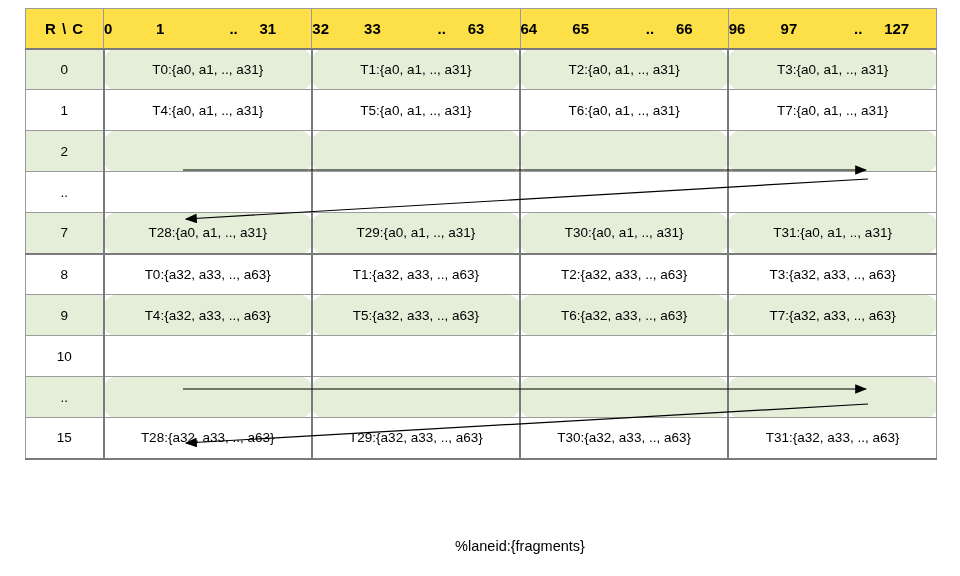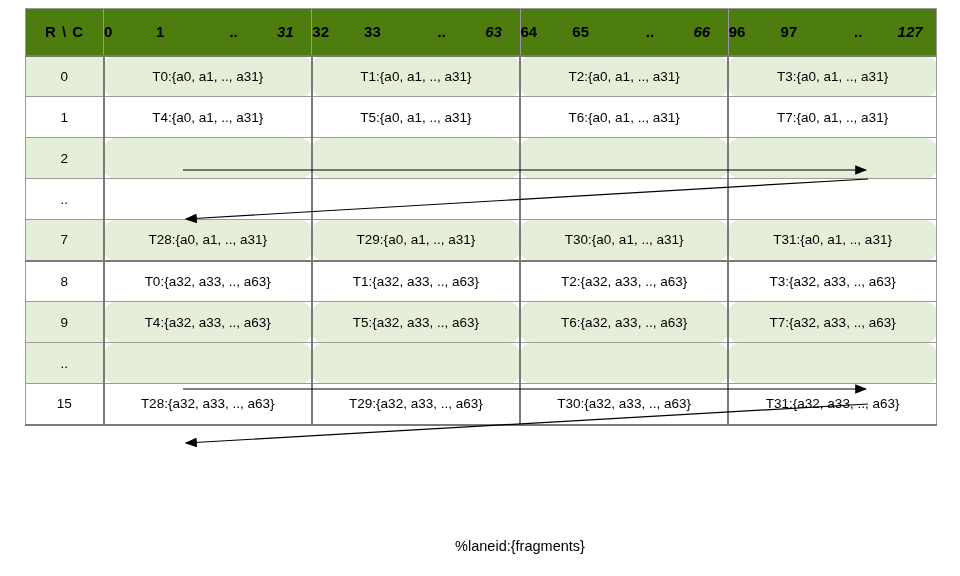--- a/index.html
+++ b/index.html
@@ -39,43 +39,43 @@
     font-size: 13.5px;
     height: 41px;
     box-sizing: border-box;
     background: #ffffff;
   }
   col.rowlabel { width: 78px; }
   col.quad { width: 208px; }
 
   
   tr.head td, tr.head th {
-    height: 47px;
+    height: 40px;
     font-weight: bold;
     font-size: 15px;
-    background: #4d7c0f;
+    background: #fde047;
     border-bottom: 2px solid #7a7a7a;
   }
   .rc-label {
     letter-spacing: 1px;
   }
   .colhead {
     padding: 0 10px;
   }
   .colhead-inner {
     display: flex;
     justify-content: space-between;
     align-items: center;
     font-weight: bold;
     font-size: 15px;
   }
   .colhead-inner span.c1 { width: 25%; text-align: left; }
   .colhead-inner span.c2 { width: 25%; text-align: left; }
   .colhead-inner span.c3 { width: 25%; text-align: center; }
-  .colhead-inner span.c4 { width: 25%; text-align: center; font-style: italic; }
+  .colhead-inner span.c4 { width: 25%; text-align: left; }
 
   
   td.rowlabel {
     font-weight: bold;
     font-size: 15px;
     border-right: 2px solid #7a7a7a;
   }
   
   td.quad {
     font-size: 13.5px;
@@ -205,20 +205,27 @@
           <td class="quad">T2:{a32, a33, .., a63}</td>
           <td class="quad">T3:{a32, a33, .., a63}</td>
         </tr>
         <tr class="shaded">
           <td class="rowlabel">9</td>
           <td class="quad">T4:{a32, a33, .., a63}</td>
           <td class="quad">T5:{a32, a33, .., a63}</td>
           <td class="quad">T6:{a32, a33, .., a63}</td>
           <td class="quad">T7:{a32, a33, .., a63}</td>
         </tr>
+        <tr class="plain arrow-row">
+          <td class="rowlabel">10</td>
+          <td class="quad"></td>
+          <td class="quad"></td>
+          <td class="quad"></td>
+          <td class="quad"></td>
+        </tr>
         <tr class="shaded arrow-row">
           <td class="rowlabel">..</td>
           <td class="quad"></td>
           <td class="quad"></td>
           <td class="quad"></td>
           <td class="quad"></td>
         </tr>
         <tr class="plain lastrow">
           <td class="rowlabel">15</td>
           <td class="quad">T28:{a32, a33, .., a63}</td>

